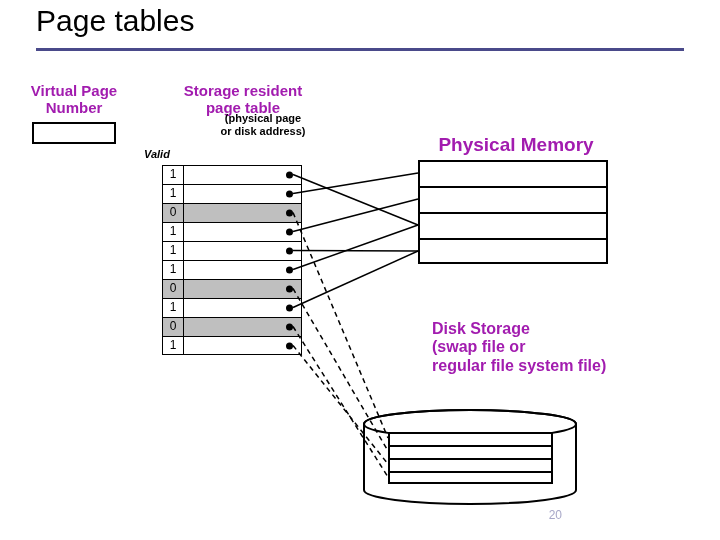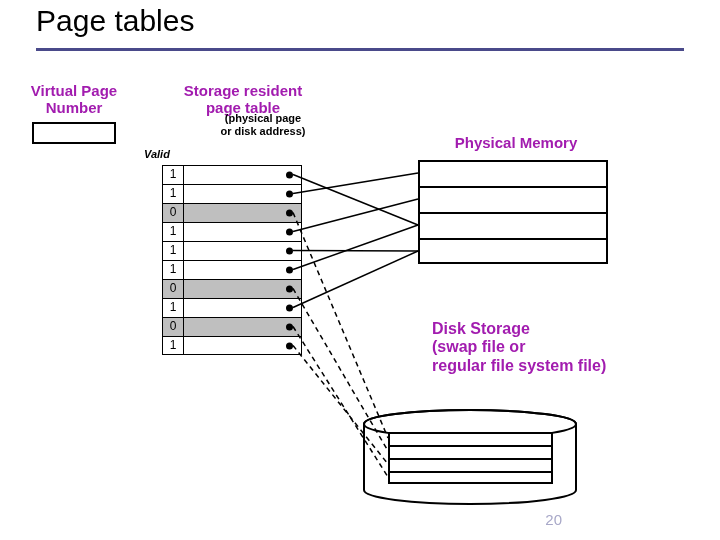--- a/index.html
+++ b/index.html
@@ -114,22 +114,22 @@
     bottom: 6px;
     text-align: center;
     font-size: 9px;
     font-weight: bold;
     color: #000;
     line-height: 1.1;
   }
   .pagenum {
     position: absolute;
     right: 14px;
-    bottom: 12px;
-    font-size: 15px;
+    bottom: 18px;
+    font-size: 12px;
     color: #a8a8c8;
   }
   svg.lines {
     position: absolute;
     left: 0; top: 0;
     width: 720px; height: 540px;
     pointer-events: none;
   }
 </style>
 </head>
@@ -207,21 +207,21 @@
         </div>
       </div>
       <div class="pt-row">
         <div class="pt-valid">1</div>
         <div class="pt-addr">
           <div class="dot"></div>
         </div>
       </div>
     </div>
 
-  <div class="label" style="left:416px; top:134px; width:200px; font-size:15px;">Physical Memory</div>
+  <div class="label" style="left:416px; top:134px; width:200px; font-size:19px;">Physical Memory</div>
   <div class="mem-box" id="memBox" style="left: 418px; top: 160px; width: 190px; height: 104px;">
       <div class="mem-slot" style="height: 26px;"></div>
       <div class="mem-slot" style="height: 26px;"></div>
       <div class="mem-slot" style="height: 26px;"></div>
       <div class="mem-slot" style="height: 26px;"></div>
     </div>
 
   <div class="label" style="left:432px; top:320px; width:260px; text-align:left; font-size:16px;"><span style="white-space:pre-line;margin-top:12px;">Disk Storage
 (swap file or
 regular file system file)</span></div>

